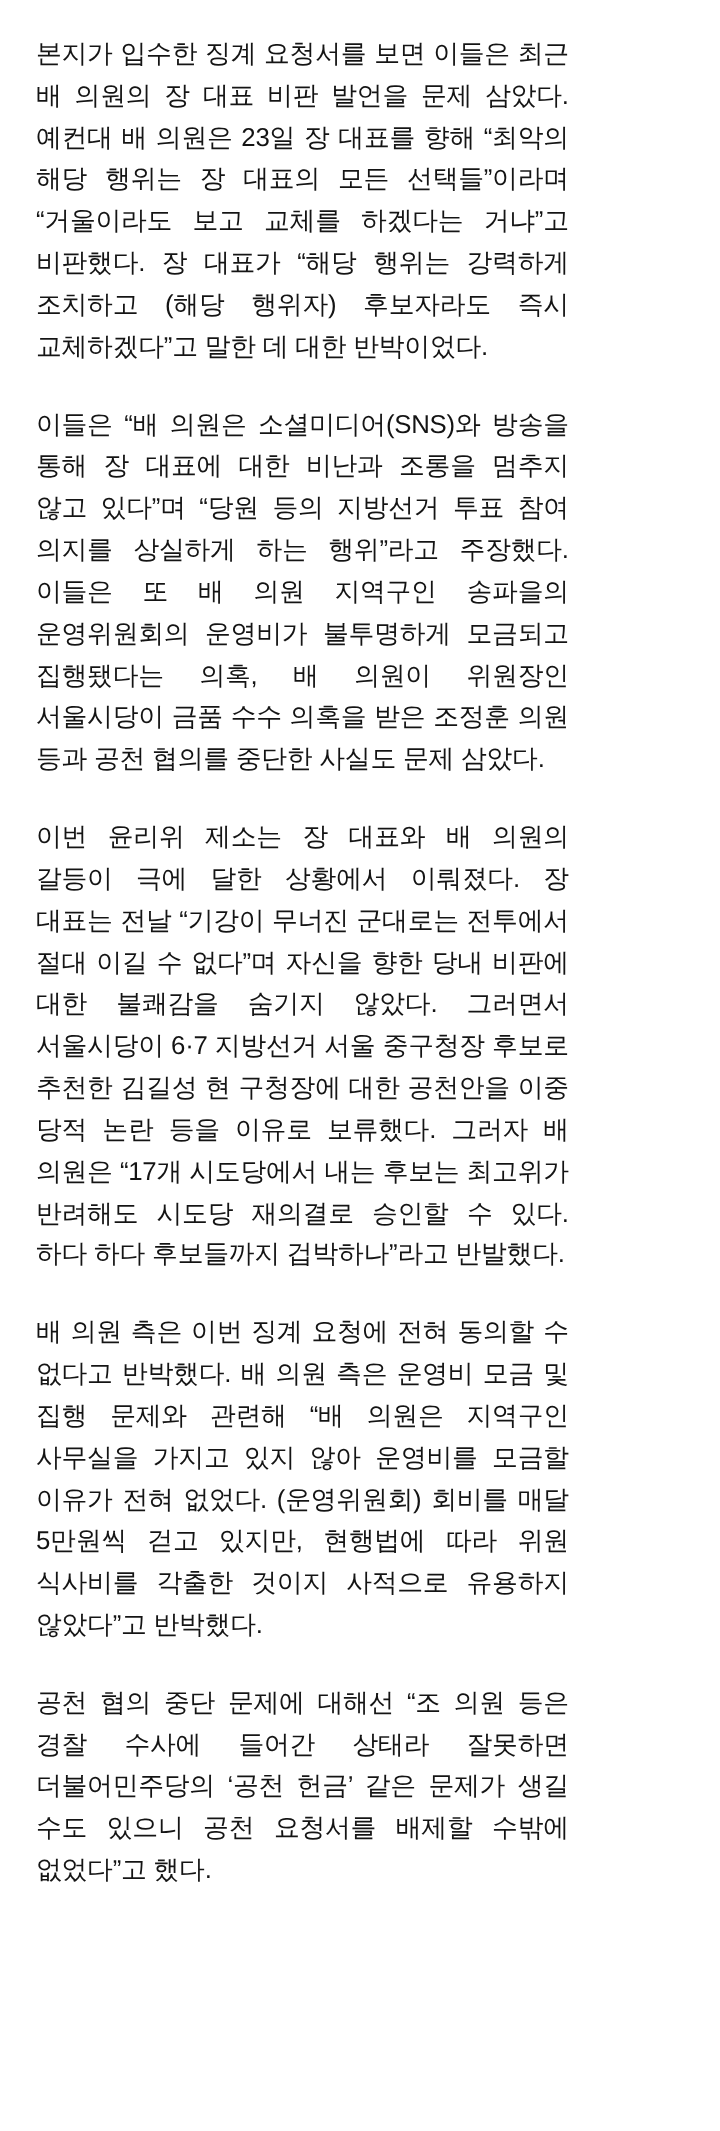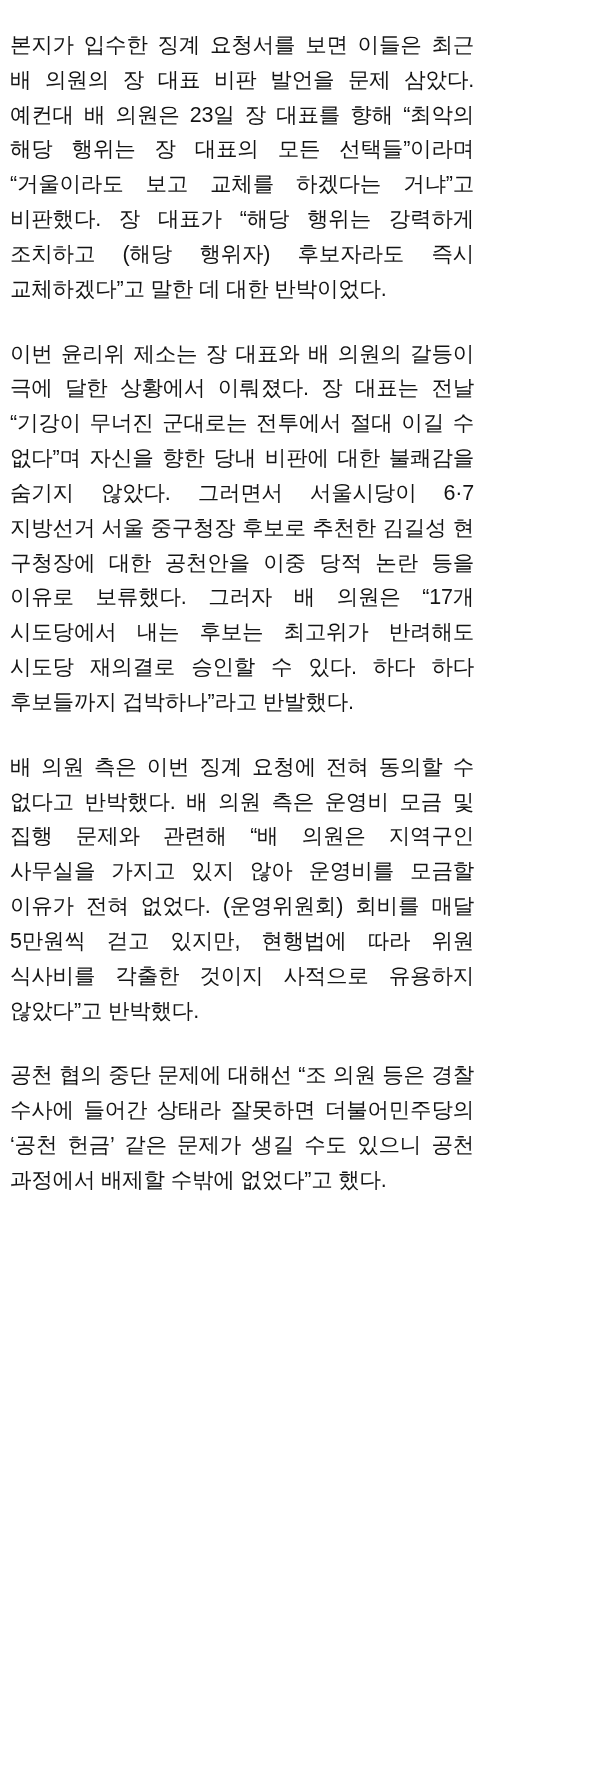--- a/index.html
+++ b/index.html
@@ -9,21 +9,21 @@
   }
   body {
     width: 600px;
     min-height: 1776px;
     font-family: "Liberation Sans", "DejaVu Sans", sans-serif;
     color: #1a1a1a;
   }
   .article {
     box-sizing: border-box;
     width: 496px;
-    padding: 28px 22px 24px 10px;
+    padding: 28px 22px 24px 30px;
   }
   .para {
     font-size: 21.5px;
     line-height: 1.62;
     letter-spacing: -0.2px;
     color: #141414;
     margin: 0 0 30px 0;
     text-align: justify;
     word-break: keep-all;
     white-space: pre-wrap;
@@ -31,16 +31,17 @@
   }
   .para:last-child {
     margin-bottom: 0;
   }
 </style>
 </head>
 <body>
 
 <div class="article">
   <p class="para">본지가 입수한 징계 요청서를 보면 이들은 최근 배 의원의 장 대표 비판 발언을 문제 삼았다. 예컨대 배 의원은 23일 장 대표를 향해 “최악의 해당 행위는 장 대표의 모든 선택들”이라며 “거울이라도 보고 교체를 하겠다는 거냐”고 비판했다. 장 대표가 “해당 행위는 강력하게 조치하고 (해당 행위자) 후보자라도 즉시 교체하겠다”고 말한 데 대한 반박이었다.</p>
+  <p class="para">이들은 “배 의원은 소셜미디어(SNS)와 방송을 통해 장 대표에 대한 비난과 조롱을 멈추지 않고 있다”며 “당원 등의 지방선거 투표 참여 의지를 상실하게 하는 행위”라고 주장했다. 이들은 또 배 의원 지역구인 송파을의 운영위원회의 운영비가 불투명하게 모금되고 집행됐다는 의혹, 배 의원이 위원장인 서울시당이 금품 수수 의혹을 받은 조정훈 의원 등과 공천 협의를 중단한 사실도 문제 삼았다.</p>
   <p class="para">이번 윤리위 제소는 장 대표와 배 의원의 갈등이 극에 달한 상황에서 이뤄졌다. 장 대표는 전날 “기강이 무너진 군대로는 전투에서 절대 이길 수 없다”며 자신을 향한 당내 비판에 대한 불쾌감을 숨기지 않았다. 그러면서 서울시당이 6·7 지방선거 서울 중구청장 후보로 추천한 김길성 현 구청장에 대한 공천안을 이중 당적 논란 등을 이유로 보류했다. 그러자 배 의원은 “17개 시도당에서 내는 후보는 최고위가 반려해도 시도당 재의결로 승인할 수 있다. 하다 하다 후보들까지 겁박하나”라고 반발했다.</p>
   <p class="para">배 의원 측은 이번 징계 요청에 전혀 동의할 수 없다고 반박했다. 배 의원 측은 운영비 모금 및 집행 문제와 관련해 “배 의원은 지역구인 사무실을 가지고 있지 않아 운영비를 모금할 이유가 전혀 없었다. (운영위원회) 회비를 매달 5만원씩 걷고 있지만, 현행법에 따라 위원 식사비를 각출한 것이지 사적으로 유용하지 않았다”고 반박했다.</p>
-  <p class="para">공천 협의 중단 문제에 대해선 “조 의원 등은 경찰 수사에 들어간 상태라 잘못하면 더불어민주당의 ‘공천 헌금’ 같은 문제가 생길 수도 있으니 공천 과정에서 배제할 수밖에 없었다”고 했다.</p>
+  <p class="para">공천 협의 중단 문제에 대해선 “조 의원 등은 경찰 수사에 들어간 상태라 잘못하면 더불어민주당의 ‘공천 헌금’ 같은 문제가 생길 수도 있으니 공천 요청서를 배제할 수밖에 없었다”고 했다.</p>
 </div>
 
 </body></html>

